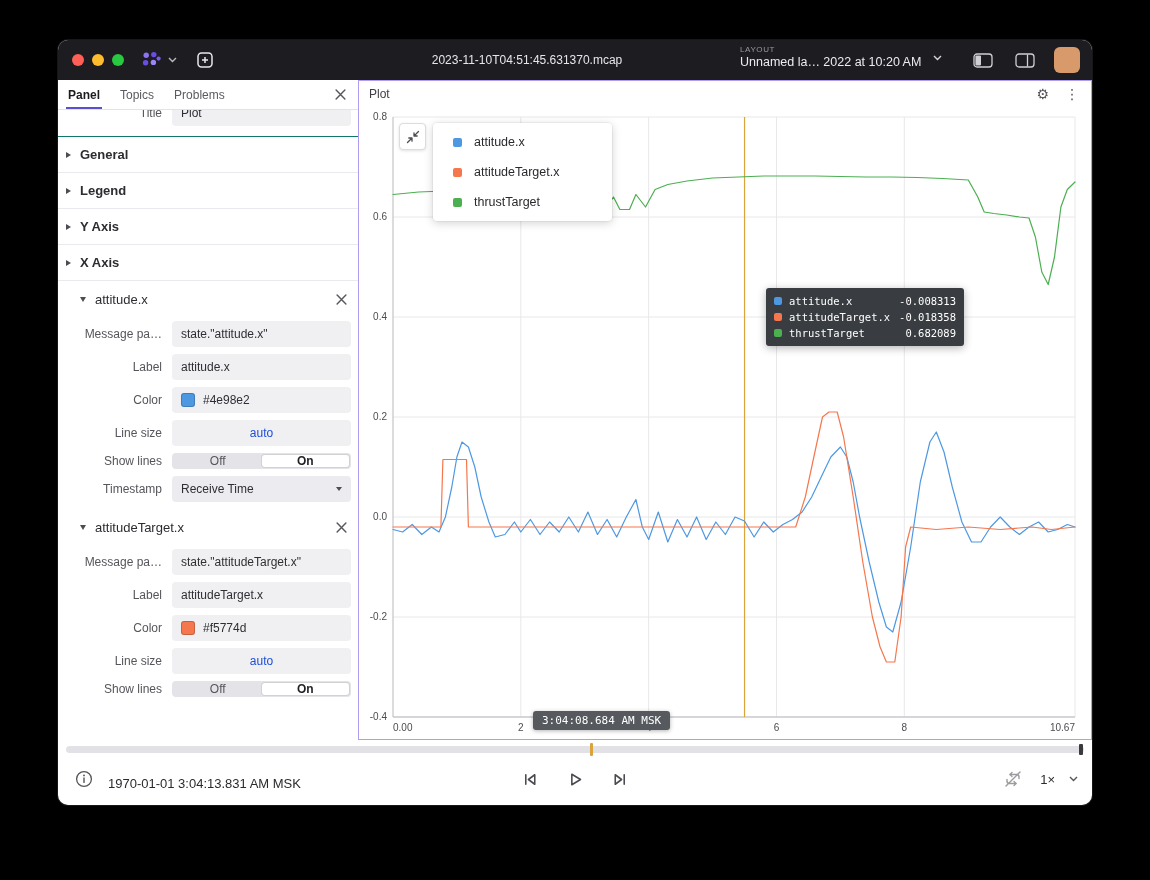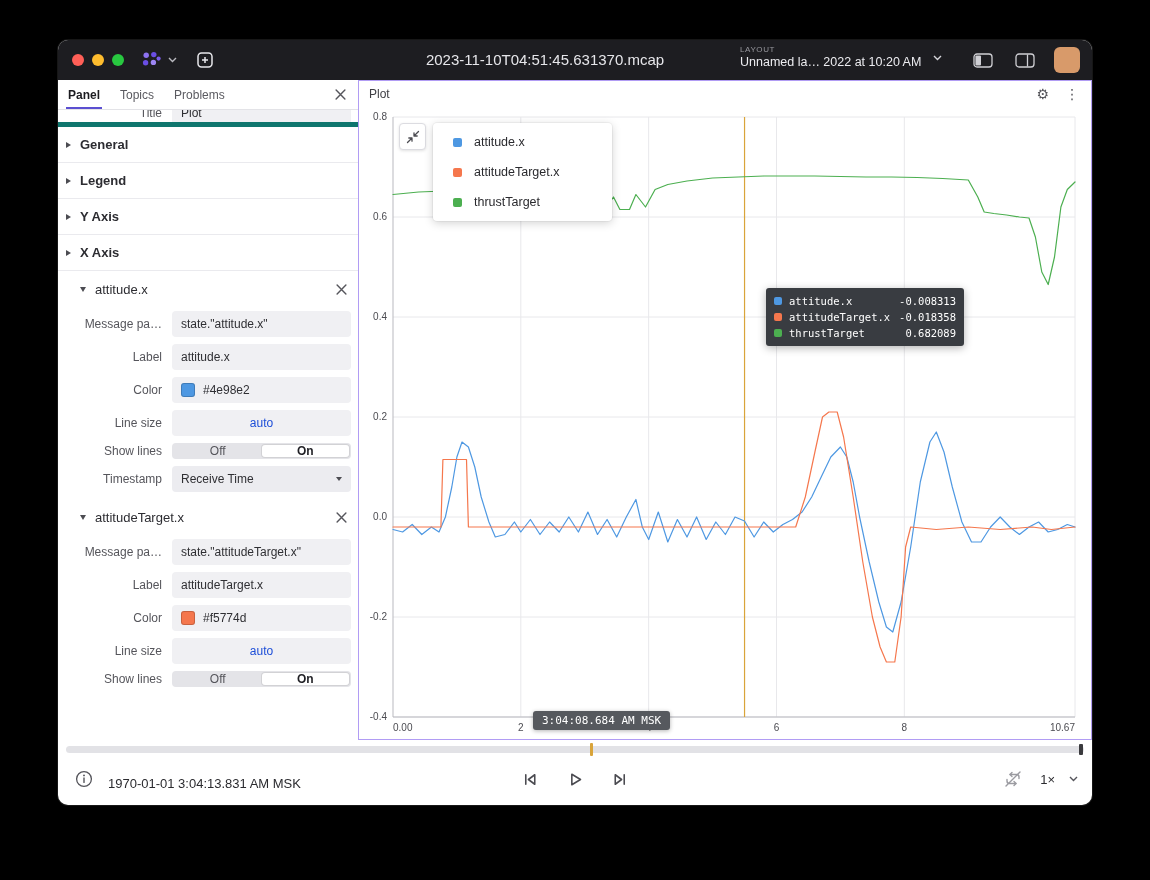--- a/index.html
+++ b/index.html
@@ -10,22 +10,22 @@
     background:#fff; border-radius:10px; overflow:hidden;
     box-shadow:0 0 0 1px rgba(255,255,255,.09), 0 30px 70px rgba(0,0,0,.7); }
 
   
   .titlebar { position:relative; height:40px; background:#1d1d21; display:flex; align-items:center; }
   .traffic { display:flex; gap:8px; padding-left:14px; align-items:center; }
   .tl { width:12px; height:12px; border-radius:50%; display:inline-block; }
   .tl.red{background:#ff5f57}.tl.yellow{background:#febc2e}.tl.green{background:#28c840}
   .logo-group { display:flex; align-items:center; gap:6px; margin-left:16px; }
   .newwin { margin-left:18px; background:none; border:none; cursor:pointer; display:flex; }
-  .file-title { position:absolute; left:487px; transform:translateX(-50%); top:0; height:40px;
-    line-height:40px; font-size:15px; color:#e6e6ea; white-space:nowrap; }
+  .file-title { position:absolute; left:469px; transform:translateX(-50%); top:0; height:40px;
+    line-height:40px; font-size:12px; color:#e6e6ea; white-space:nowrap; }
   .layout-picker { position:absolute; left:682px; top:5px; display:flex; align-items:center; gap:12px; cursor:pointer; }
   .layout-col { display:flex; flex-direction:column; line-height:1.25; }
   .layout-label { font-size:8px; letter-spacing:.6px; color:#97979d; text-transform:uppercase; }
   .layout-name { font-size:12.5px; color:#ececf0; white-space:nowrap; }
   .tb-right { position:absolute; right:12px; top:0; height:40px; display:flex; align-items:center; gap:16px; }
   .avatar { width:26px; height:26px; border-radius:6px;
     background:
       radial-gradient(circle at 50% 26%, #3c2a1c 0 24%, transparent 25%),
       linear-gradient(160deg,#f0c493 0%,#dd9f6d 45%,#8a553380%,#6f3f24 100%);
     background-color:#d89a6a; }
@@ -34,21 +34,21 @@
   .content { display:flex; height:660px; }
 
   
   .sidebar { width:300px; flex:0 0 300px; background:#fff; overflow:hidden; display:flex; flex-direction:column; }
   .tabbar { height:30px; display:flex; align-items:stretch; border-bottom:1px solid #e3e3e7; position:relative; }
   .tab { font-size:12px; color:#5a5a60; padding:0 10px; display:flex; align-items:center; cursor:pointer; position:relative; }
   .tab.active { color:#1c1c20; font-weight:700; }
   .tab.active::after { content:""; position:absolute; left:8px; right:8px; bottom:0; height:2px; background:#5b4fd1; }
   .tabbar-close { margin-left:auto; margin-right:8px; align-self:center; background:none; border:none; cursor:pointer; display:flex; padding:4px; }
 
-  .clipped-row { height:17px; overflow:hidden; border-bottom:5px solid #0f766e; position:relative; }
+  .clipped-row { height:27px; overflow:hidden; border-bottom:1px solid #0f766e; position:relative; }
   .clipped-inner { position:absolute; left:0; right:0; top:-14px; }
 
   .sec-row { height:36px; display:flex; align-items:center; gap:9px; padding:0 8px; border-bottom:1px solid #eaeaee; cursor:pointer; }
   .sec-label { font-size:13px; color:#2c2c31; font-weight:600; }
   .sec-spacer { margin-left:auto; }
   .icon-btn { background:none; border:none; cursor:pointer; display:flex; padding:3px; }
 
   .series-head { height:36px; display:flex; align-items:center; gap:9px; padding:0 8px 0 22px; cursor:pointer; }
   .series-name { font-size:13px; color:#2c2c31; }
 

